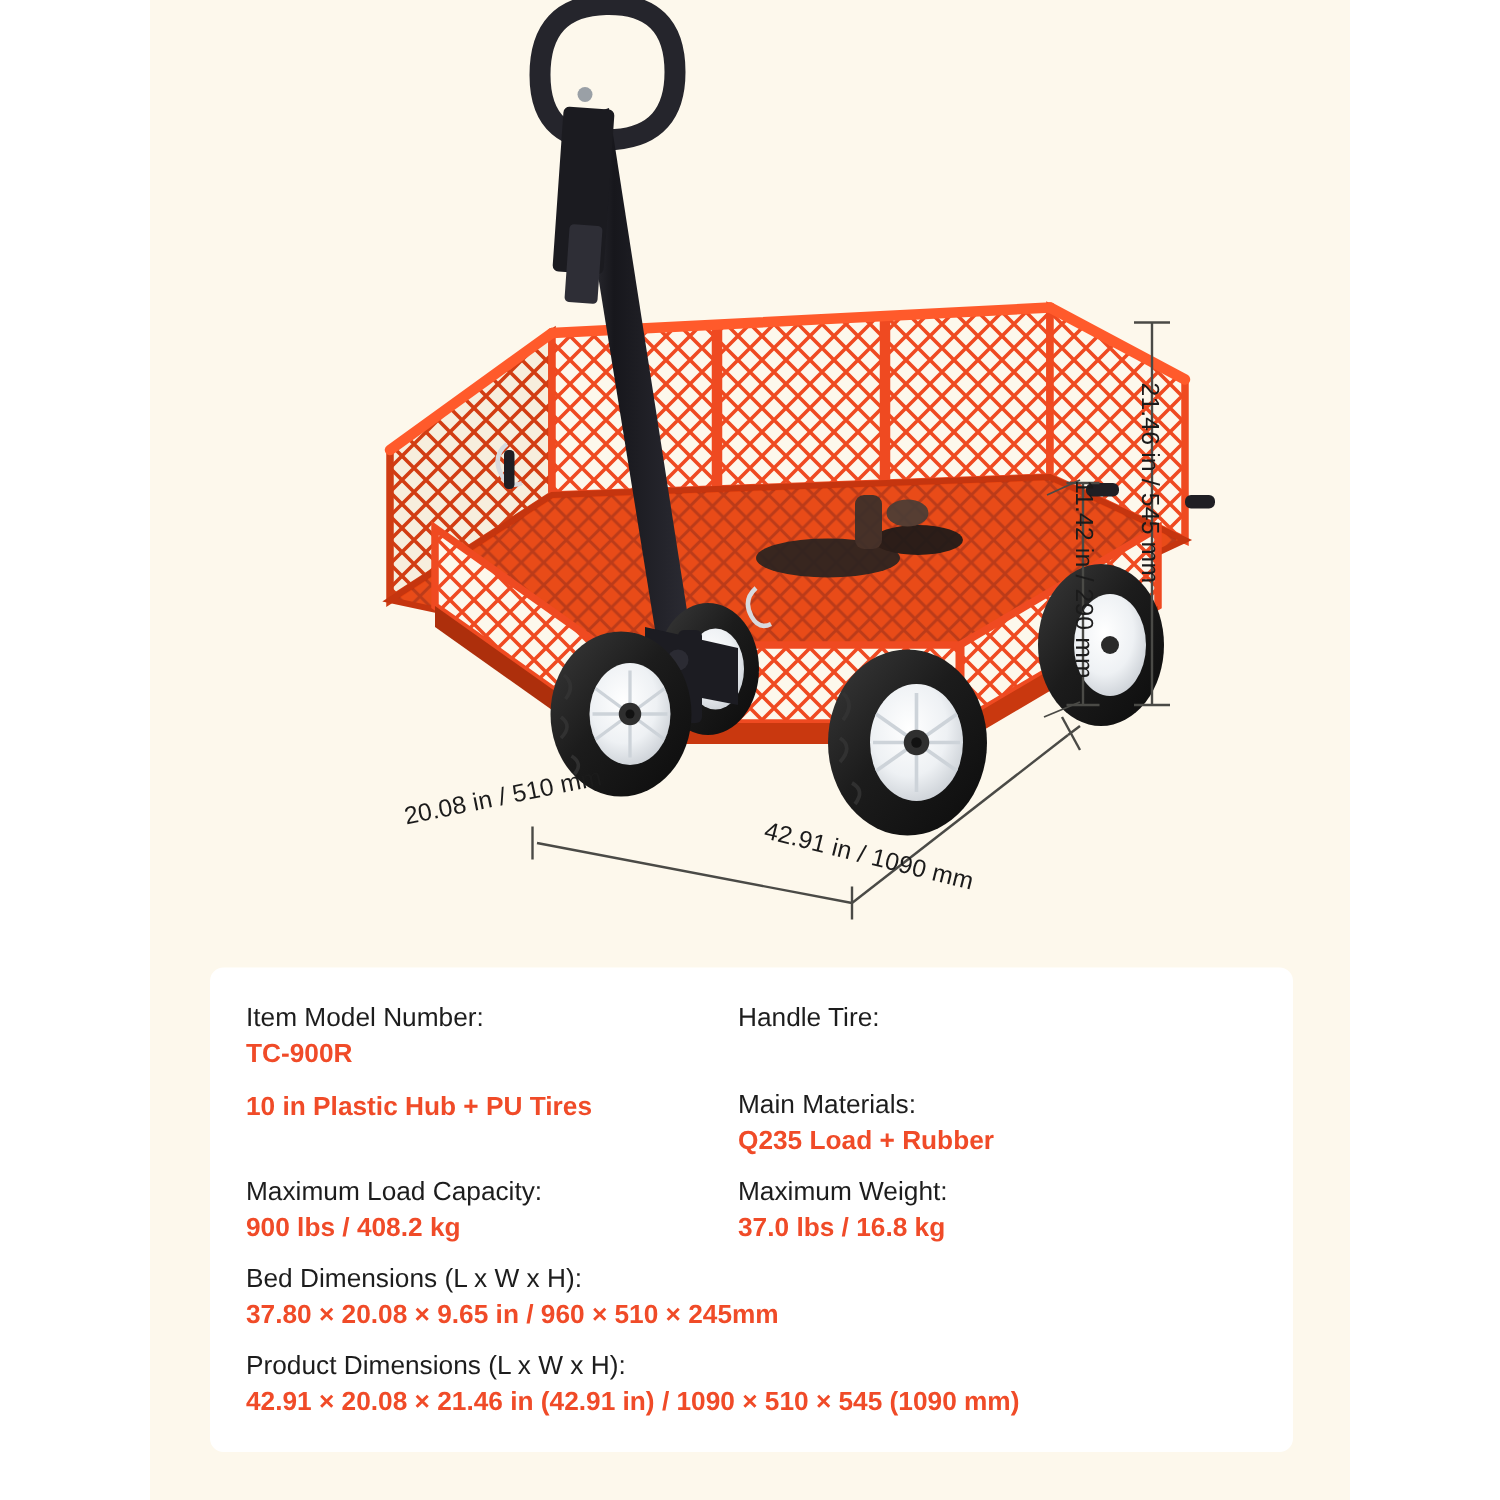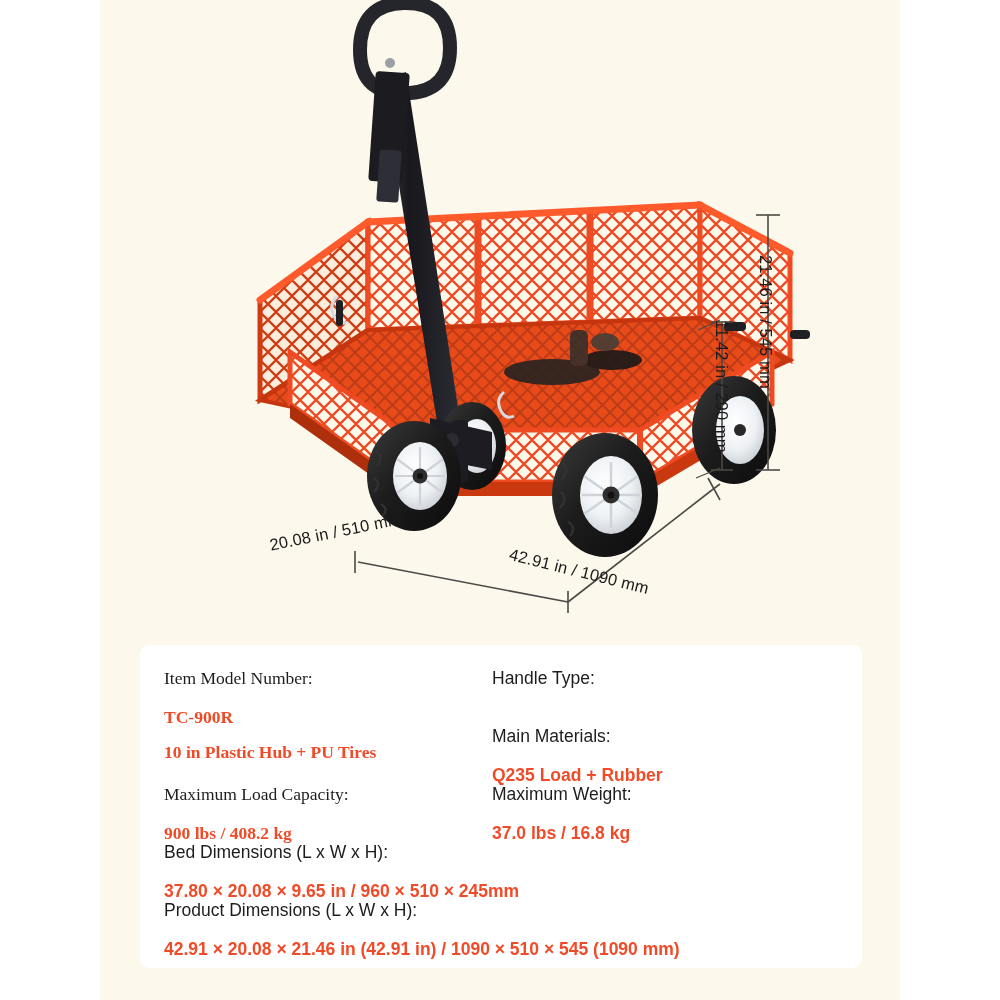--- a/index.html
+++ b/index.html
@@ -91,37 +91,37 @@
   }
   .spec-row {
     position: absolute;
     left: 0;
     width: 100%;
   }
   .spec-cell {
     position: absolute;
     top: 0;
   }
-  .spec-cell.col-left  { left: 24px; font-family: Liberation Serif, serif; }
+  .spec-cell.col-left  { left: 24px; }
   .spec-cell.col-right { left: 352px; }
   .spec-cell.full      { left: 24px; right: 14px; }
 
   .spec-key {
     font-size: 17.5px;
     color: #1d1d1d;
     line-height: 1.34;
     white-space: nowrap;
   }
   .spec-val {
     font-size: 17.5px;
     font-weight: bold;
     color: #f04b28;
     line-height: 1.34;
     white-space: nowrap;
-    margin-top: 16px;
+    margin-top: 1px;
   }
 </style>
 </head>
 <body>
 
 <div class="page">
 
   <div class="canvas-bg"></div>
 
   <div class="stage">
@@ -335,21 +335,21 @@
 
   <div class="spec-card">
     <div class="spec-grid">
 
       <div class="spec-row" style="top:0;">
         <div class="spec-cell col-left">
           <div class="spec-key">Item Model Number:</div>
           <div class="spec-val">TC-900R</div>
         </div>
         <div class="spec-cell col-right">
-          <div class="spec-key">Handle Type:</div>
+          <div class="spec-key">Handle Tire:</div>
         </div>
       </div>
 
       <div class="spec-row" style="top:58px;">
         <div class="spec-cell col-left">
           <div class="spec-val">10 in Plastic Hub + PU Tires</div>
         </div>
         <div class="spec-cell col-right">
           <div class="spec-key">Main Materials:</div>
           <div class="spec-val">Q235 Load + Rubber</div>

